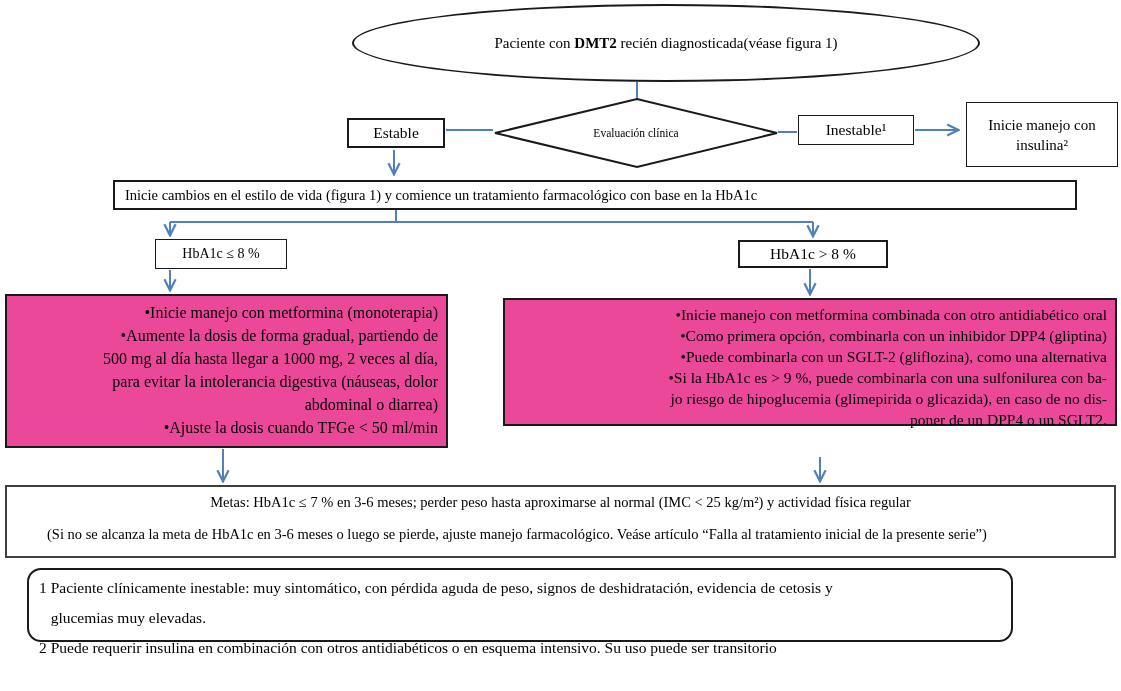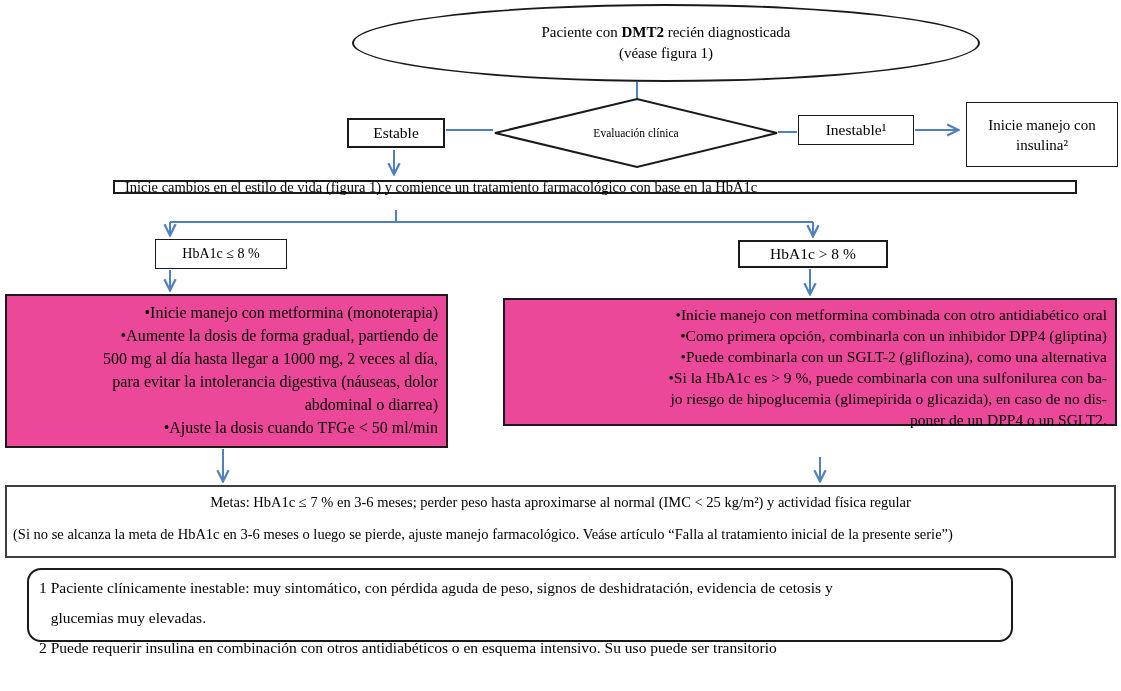--- a/index.html
+++ b/index.html
@@ -24,35 +24,35 @@
     align-items: center;
     justify-content: center;
     text-align: center;
   }
   .ellipse {
     position: absolute;
     left: 352px; top: 4px; width: 628px; height: 78px;
     border: 2px solid var(--ink);
     border-radius: 50%;
     background: #fff;
-    display: flex; flex-direction: column;
+    display: flex; flex-direction: row;
     align-items: center; justify-content: center;
     font-size: 15px; line-height: 21px;
   }
   .diamond-label {
     position: absolute;
     left: 495px; top: 99px; width: 282px; height: 68px;
     display: flex; align-items: center; justify-content: center;
     font-size: 11.5px;
   }
   .stable   { left: 347px; top: 118px; width:  98px; height: 30px; font-size: 15.5px; }
   .unstable { left: 798px; top: 115px; width: 116px; height: 30px; font-size: 15.5px; border-width: 1.5px; }
   .insulin  { left: 966px; top: 102px; width: 152px; height: 65px; font-size: 15px; line-height: 20px; padding: 12px 12px; border-width: 1.5px; }
   .lifestyle{
-    left: 113px; top: 180px; width: 964px; height: 14px;
+    left: 113px; top: 180px; width: 964px; height: 30px;
     justify-content: flex-start; text-align: left;
     padding-left: 10px; font-size: 14.5px;
   }
   .hba1c-low  { left: 155px; top: 239px; width: 132px; height: 30px; font-size: 14px; border-width: 1.5px; }
   .hba1c-high { left: 738px; top: 240px; width: 150px; height: 28px; font-size: 15.5px; }
   .bullets {
     position: absolute;
     border: 2px solid var(--ink);
     background: #ec4899;
     white-space: pre-wrap;
@@ -60,21 +60,21 @@
   }
   .mono  { left: 5px;   top: 294px; width: 443px; height: 154px; font-size: 16px;   line-height: 23px;   padding: 5px 8px; }
   .combo { left: 503px; top: 298px; width: 614px; height: 128px; font-size: 15.5px; line-height: 21px;   padding: 4px 8px; }
   .goals {
     position: absolute;
     left: 5px; top: 485px; width: 1111px; height: 73px;
     border: 2px solid #3f3f3f; background: #fff;
     font-size: 14.5px; padding: 7px 6px 0 6px;
   }
   .goals .g1 { text-align: center; }
-  .goals .g2 { text-align: left; margin-top: 15px; }
+  .goals .g2 { text-align: left; margin-top: 15px; margin-left: 34px; }
   .footnotes {
     position: absolute;
     left: 27px; top: 568px; width: 986px; height: 74px;
     border: 2px solid var(--ink); border-radius: 14px;
     background: #fff;
     white-space: pre-wrap;
     font-size: 15.5px; line-height: 30px;
     padding: 3px 10px;
   }
   svg.wires { position: absolute; left: 0; top: 0; pointer-events: none; }

